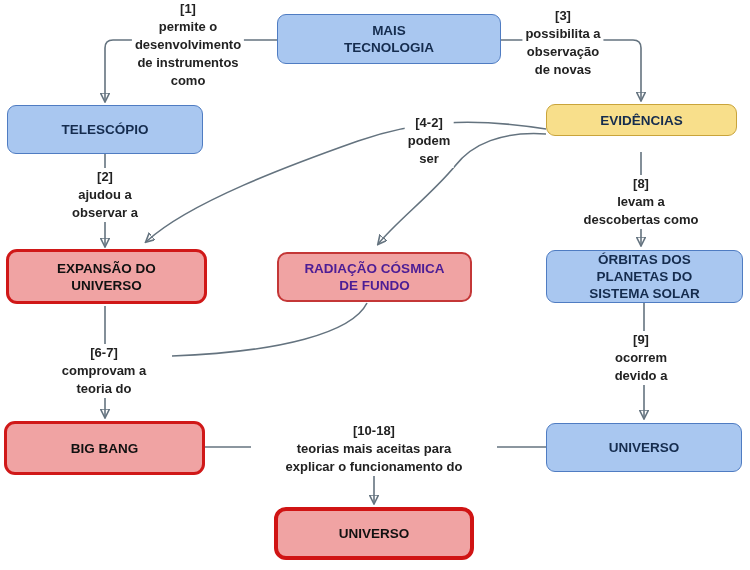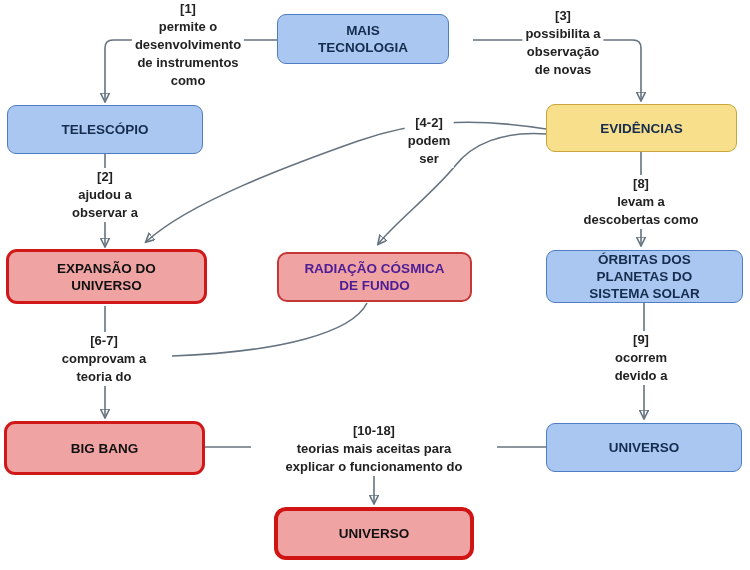--- a/index.html
+++ b/index.html
@@ -79,40 +79,40 @@
 de novas</div>
   <div class="elabel" style="left:105px;top:168px">[2]
 ajudou a
 observar a</div>
   <div class="elabel" style="left:429px;top:114px">[4-2]
 podem
 ser</div>
   <div class="elabel" style="left:641px;top:175px">[8]
 levam a
 descobertas como</div>
-  <div class="elabel" style="left:104px;top:332px">[6-7]
+  <div class="elabel" style="left:104px;top:344px">[6-7]
 comprovam a
 teoria do</div>
   <div class="elabel" style="left:641px;top:331px">[9]
 ocorrem
 devido a</div>
   <div class="elabel" style="left:374px;top:422px">[10-18]
 teorias mais aceitas para
 explicar o funcionamento do</div>
 
-  <div class="node blue" style="left:277px;top:14px;width:172px;height:50px">
+  <div class="node blue" style="left:277px;top:14px;width:224px;height:50px">
     <span>MAIS
 TECNOLOGIA</span>
   </div>
 
   <div class="node blue" style="left:7px;top:105px;width:196px;height:49px">
     <span>TELESCÓPIO</span>
   </div>
 
-  <div class="node yellow" style="left:546px;top:104px;width:191px;height:48px">
+  <div class="node yellow" style="left:546px;top:104px;width:191px;height:32px">
     <span>EVIDÊNCIAS</span>
   </div>
 
   <div class="node red-thick" style="left:6px;top:249px;width:201px;height:55px">
     <span>EXPANSÃO DO
 UNIVERSO</span>
   </div>
 
   <div class="node red" style="left:277px;top:252px;width:195px;height:50px">
     <span>RADIAÇÃO CÓSMICA

